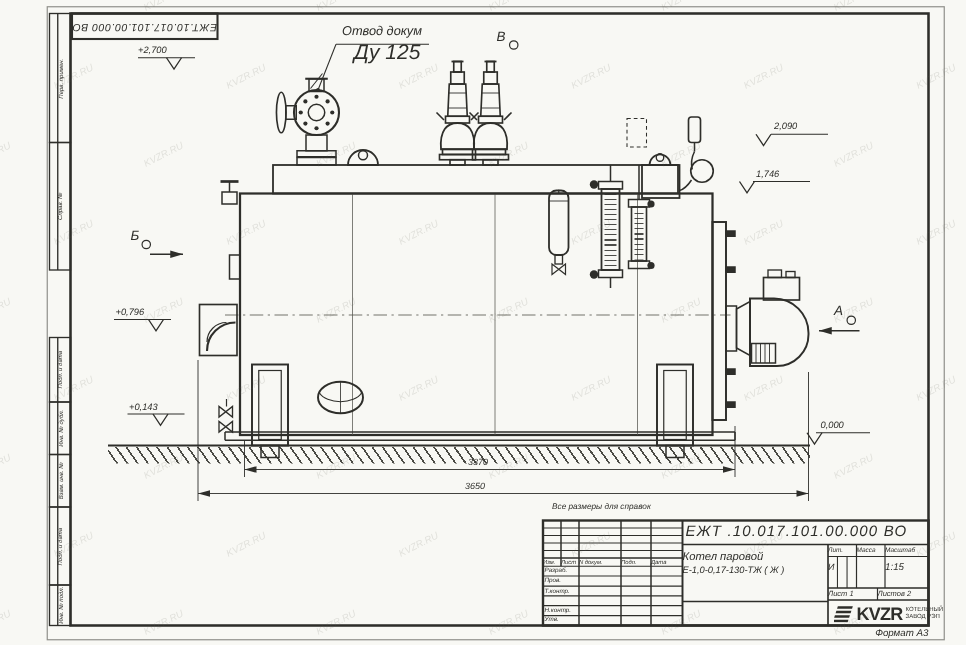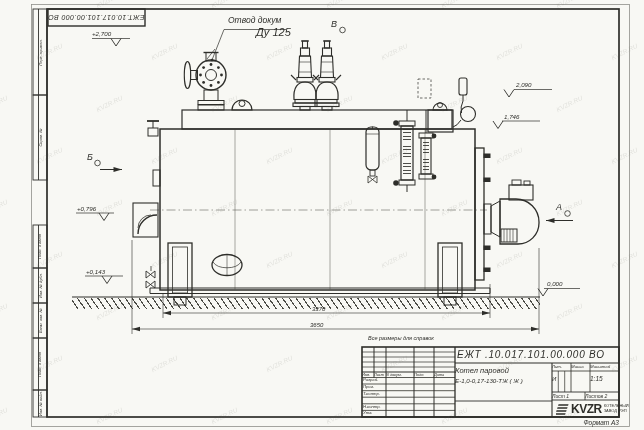--- a/index.html
+++ b/index.html
@@ -297,21 +297,21 @@
         <span>Взам. инв. №</span>
       </div>
     <div class="vcell" style="left:33px;top:338px;width:14px;height:52px;">
         <span>Подп. и дата</span>
       </div>
     <div class="vcell" style="left:33px;top:390px;width:14px;height:27px;">
         <span>Инв. № подл.</span>
       </div>
 
     <div class="t" style="left:228px;top:16px;font-size:8.5px;">Отвод докум</div>
-    <div class="t" style="left:256px;top:27px;font-size:11px;">Ду 125</div>
+    <div class="t" style="left:236px;top:27px;font-size:14px;">Ду 125</div>
 
     <div class="t" style="left:87px;top:153px;font-size:9px;">Б</div>
     <div class="t" style="left:331px;top:20px;font-size:9px;">В</div>
     <div class="t" style="left:556px;top:203px;font-size:9px;">А</div>
 
     <div class="t" style="left:92px;top:31px;font-size:6.2px;">+2,700</div>
     <div class="t" style="left:516px;top:82px;font-size:6.2px;">2,090</div>
     <div class="t" style="left:504px;top:113.5px;font-size:6.2px;">1,746</div>
     <div class="t" style="left:77px;top:205.5px;font-size:6.2px;">+0,796</div>
     <div class="t" style="left:86px;top:268.5px;font-size:6.2px;">+0,143</div>

